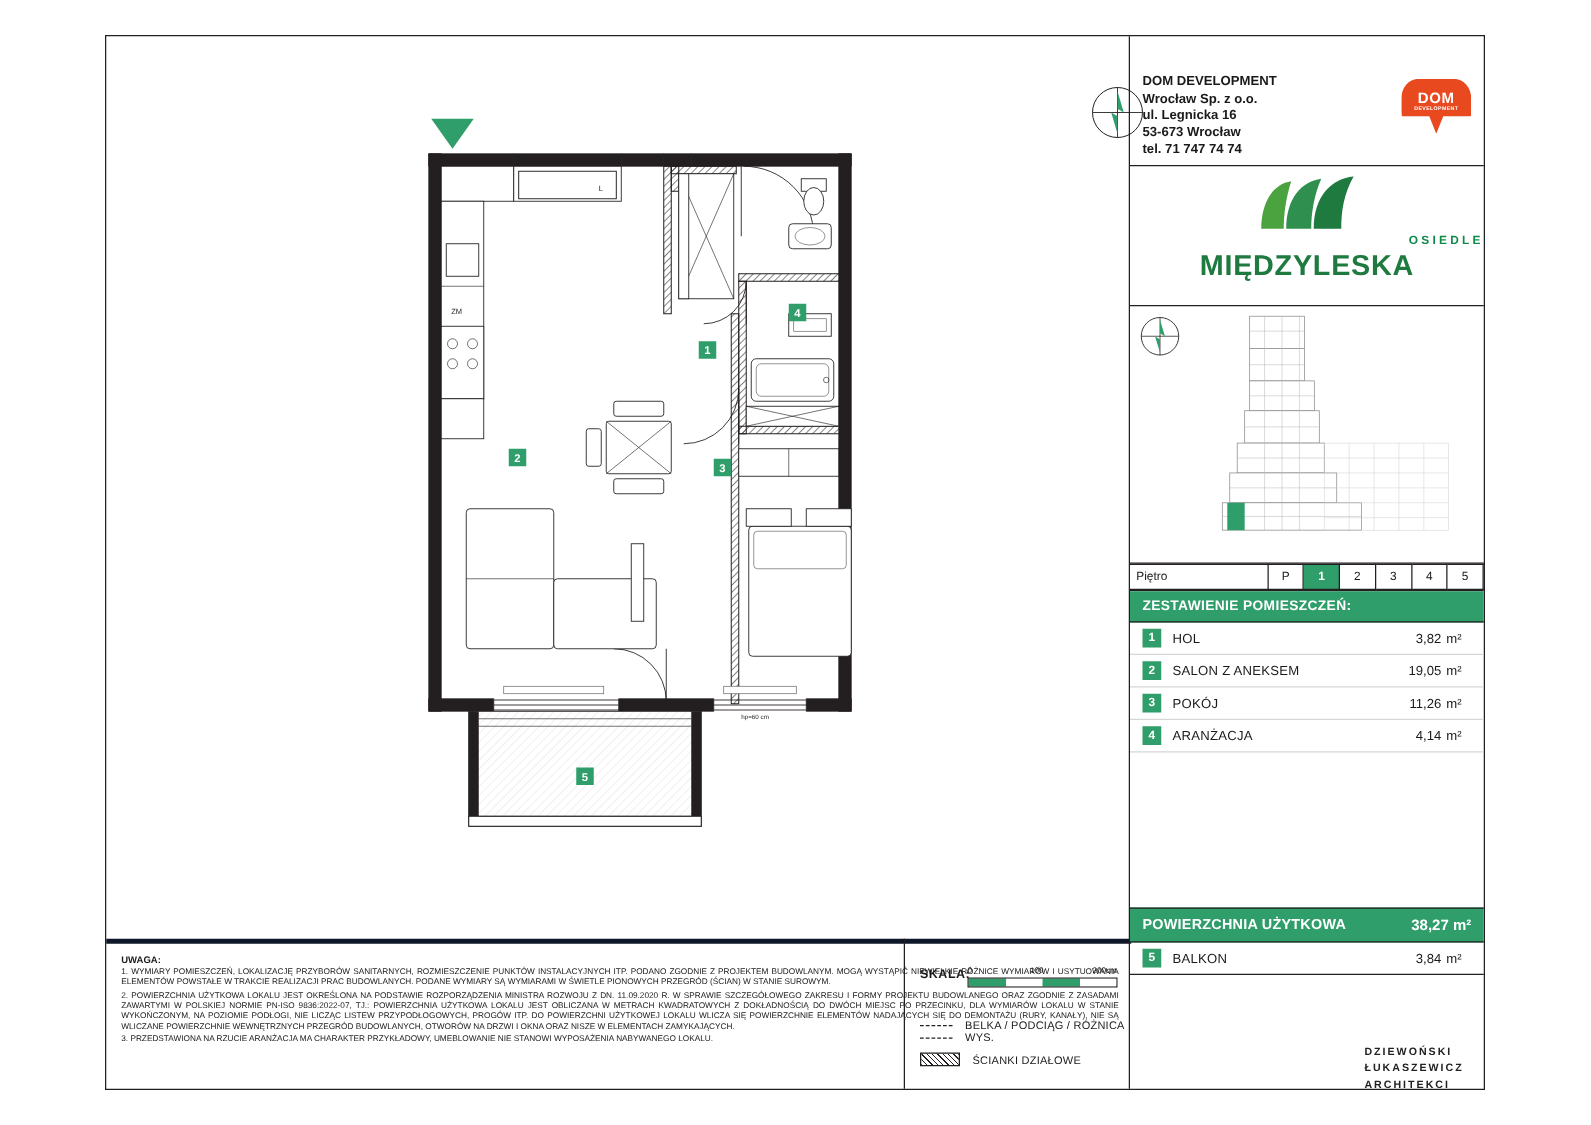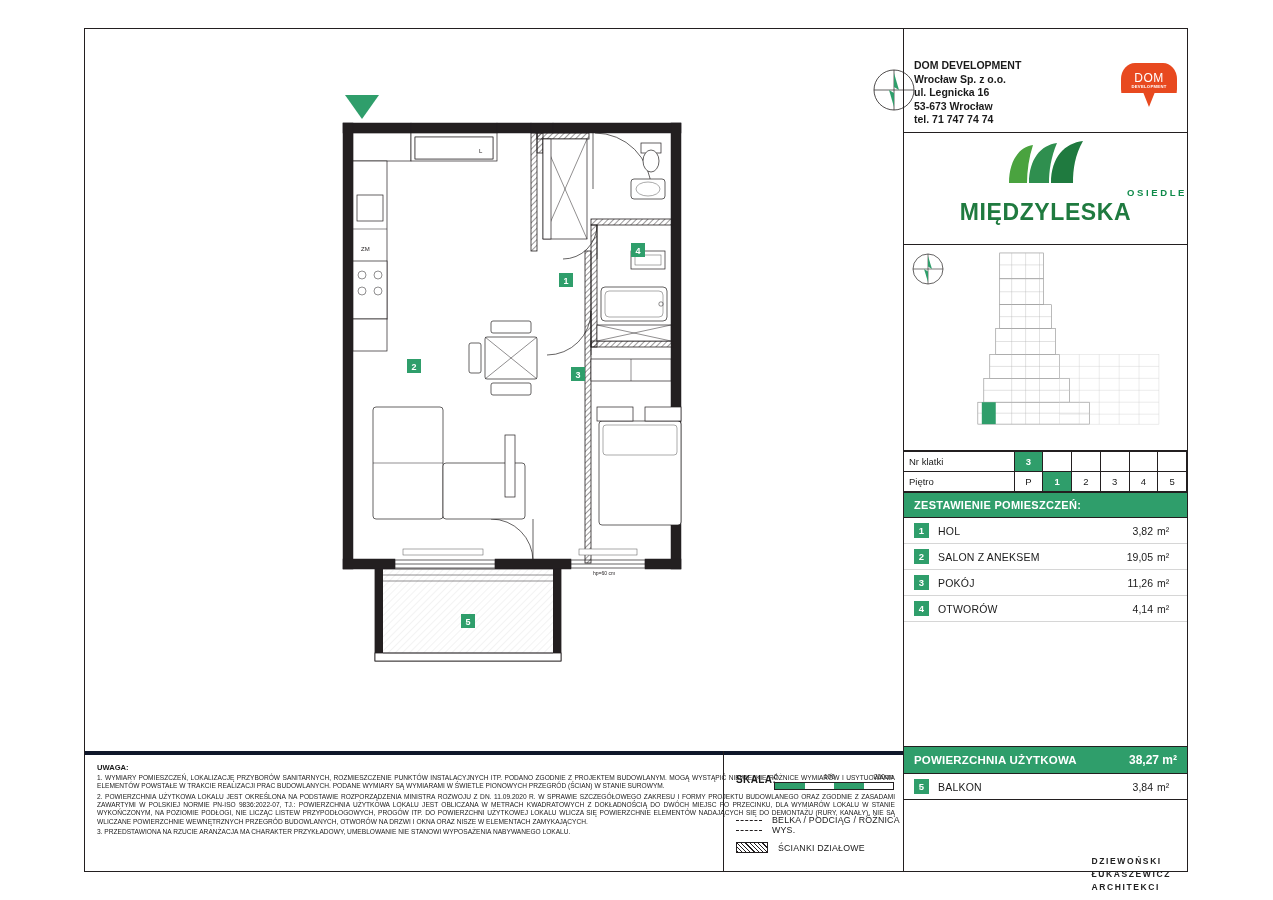--- a/index.html
+++ b/index.html
@@ -33,21 +33,21 @@
   }
   .dom-logo .blob {
     width:56px; height:44px;
     background:#e8491f;
     border-radius:14px 14px 16px 16px / 16px 16px 18px 18px;
     position:relative;
     clip-path:polygon(0 0,100% 0,100% 68%,60% 68%,50% 100%,40% 68%,0 68%);
   }
   .dom-logo .t1 {
     position:absolute; left:0; top:8px; width:56px; text-align:center;
-    color:#fff; font-size:12px; font-weight:normal; letter-spacing:.5px;
+    color:#fff; font-size:12px; font-weight:bold; letter-spacing:.5px;
   }
   .dom-logo .t2 {
     position:absolute; left:0; top:21px; width:56px; text-align:center;
     color:#fff; font-size:4.2px; font-weight:bold; letter-spacing:.3px;
   }
   .estate-block { height:112px; }
   .estate-logo { position:absolute; left:0; top:8px; width:100%; text-align:center; }
   .leafmark { display:block; margin:0 auto 2px auto; }
   .estate-sub { font-size:9.5px; letter-spacing:2.6px; color:#0f8a4a; text-align:right; font-weight:bold;}
   .estate-name { font-size:23px; letter-spacing:.6px; color:#1f7a3f; font-weight:bold; margin-top:1px;}
@@ -472,29 +472,20 @@
           <line x1="216" y1="110" x2="216" y2="180"></line>
           <line x1="236" y1="110" x2="236" y2="180"></line>
         </g>
       </svg>
     </div>
 
     <div class="meta-wrap">
       <table class="meta-table">
         <tbody>
         <tr>
-          <td class="lbl">Nr klatki</td>
-          <td class="cell sel">3</td>
-          <td class="cell"></td>
-              <td class="cell"></td>
-          <td class="cell"></td>
-              <td class="cell"></td>
-          <td class="cell"></td>
-        </tr>
-        <tr>
           <td class="lbl">Piętro</td>
           <td class="cell">P</td>
           <td class="cell sel">1</td>
           <td class="cell">2</td>
           <td class="cell">3</td>
           <td class="cell">4</td>
           <td class="cell">5</td>
         </tr>
       </tbody>
         </table>
@@ -512,21 +503,21 @@
       <span class="room-name">SALON Z ANEKSEM</span>
       <span class="room-area"><b style="font-weight:normal">19,05</b><i class="u" style="font-style:normal">m²</i></span>
     </div>
     <div class="room-row">
       <span class="room-no">3</span>
       <span class="room-name">POKÓJ</span>
       <span class="room-area"><b style="font-weight:normal">11,26</b><i class="u" style="font-style:normal">m²</i></span>
     </div>
     <div class="room-row">
       <span class="room-no">4</span>
-      <span class="room-name">OTWORÓW</span>
+      <span class="room-name">ARANŻACJA</span>
       <span class="room-area"><b style="font-weight:normal">4,14</b><i class="u" style="font-style:normal">m²</i></span>
     </div>
 
     <div class="spacer-block"></div>
 
     <div class="total-row">
       <span class="total-label">POWIERZCHNIA UŻYTKOWA</span>
       <span class="total-val">38,27 m²</span>
     </div>
 

